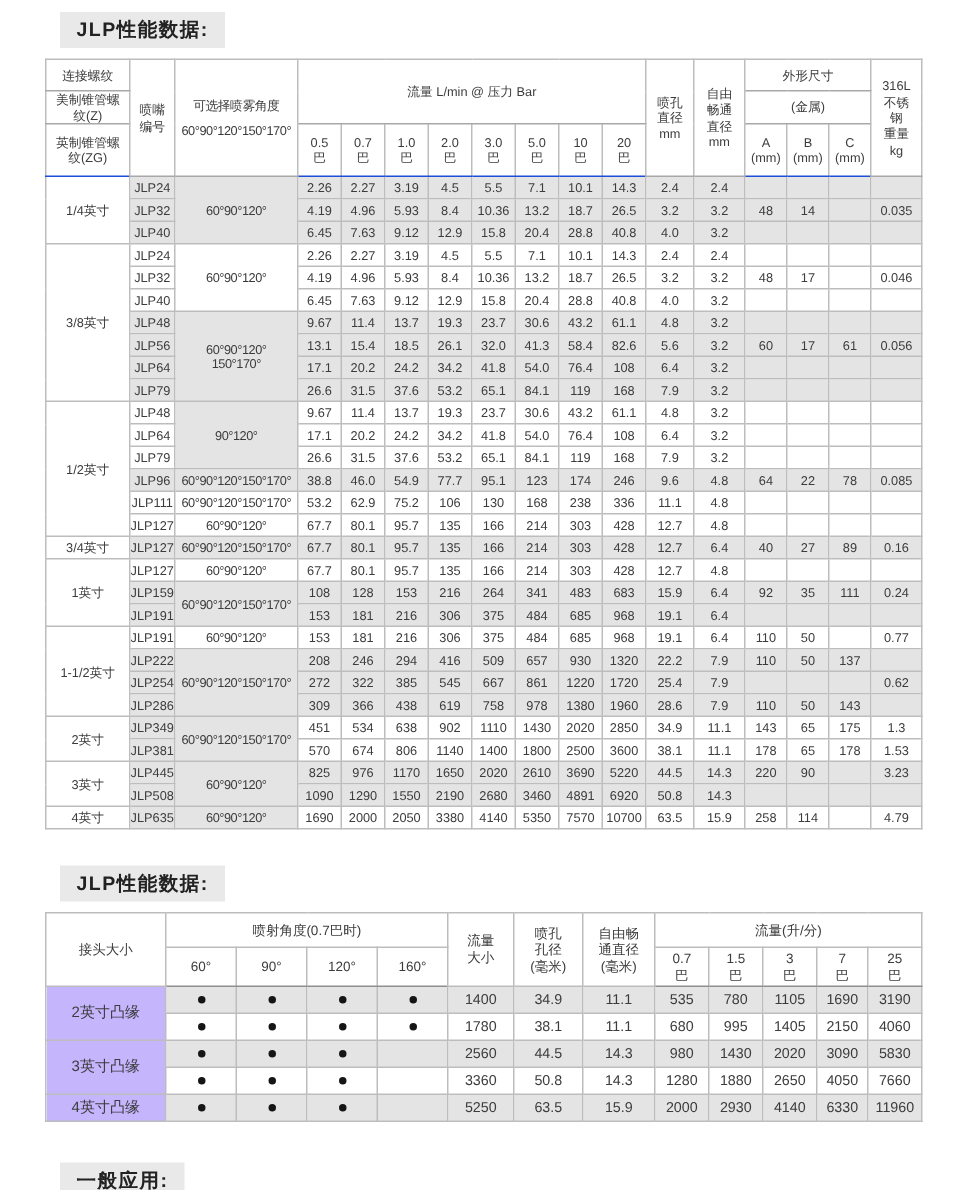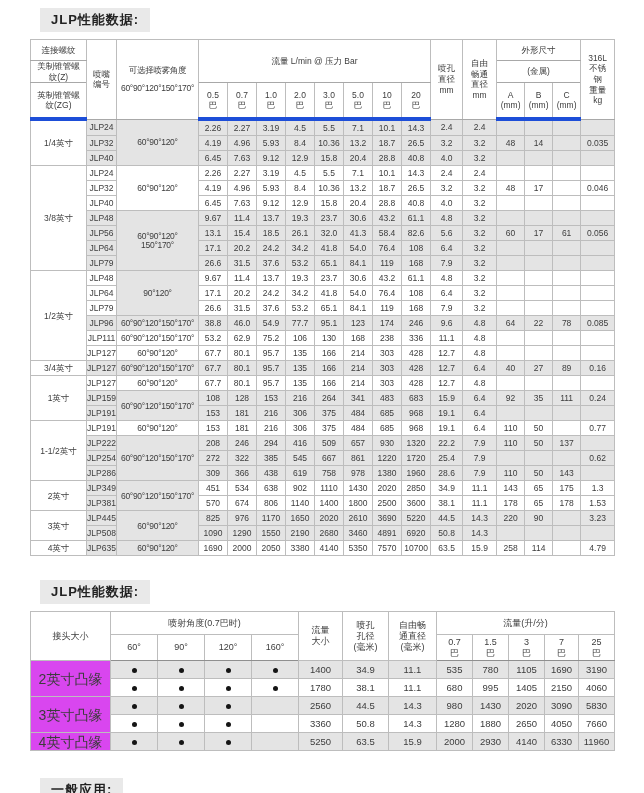--- a/index.html
+++ b/index.html
@@ -11,32 +11,32 @@
   table{border:1px solid #8f8f8f;}
   td,th{border:1px solid #bdbdbd;text-align:center;vertical-align:middle;padding:0;font-weight:normal;overflow:hidden;}
   .sh{background:#e4e4e4;}
   
   #tbl1 th{font-size:8.5px;line-height:1.25;white-space:pre-line;}
   #tbl1 td{font-size:8.5px;height:14px;line-height:1;white-space:pre-line;}
   #tbl1 thead tr.h1 th{height:20px;}
   #tbl1 thead tr.h2 th{height:21px;}
   #tbl1 thead tr.h3 th{height:34px;}
   #tbl1 thead th{border-bottom-color:#a8a8a8;}
-  #tbl1 thead tr.h3 th{border-bottom:4px solid #1d4ed8;}
+  #tbl1 thead tr.h3 th{border-bottom:1px solid #1d4ed8;}
   #tbl1 .ang{letter-spacing:-0.3px;}
   #tbl1 .ang-title{display:block;margin-bottom:7px;}
   #tbl1 tr.gstart td{border-top-color:#979797;}
   #tbl1 tbody td{border-top-color:#cfcfcf;}
   
   #tbl2 th{font-size:9px;line-height:1.2;white-space:pre-line;}
   #tbl2 td{font-size:9.5px;height:17px;line-height:1;}
   #tbl2 thead tr.h1 th{height:22px;}
   #tbl2 thead tr.h2 th{height:25px;}
   #tbl2 thead tr.h2 th{border-bottom:1px solid #8f8f8f;}
-  #tbl2 .lbl{font-size:14px;background:#d946ef;}
+  #tbl2 .lbl{font-size:10px;background:#c4b5fd;}
   .dot{display:inline-block;width:5px;height:5px;border-radius:50%;background:#151515;vertical-align:middle;}
   .gap1{height:24px;}
   .gap2{height:27px;}
   .watermark{position:absolute;left:195px;top:518px;font-size:46px;font-weight:bold;letter-spacing:3px;color:rgba(173,192,205,0.30);z-index:0;white-space:nowrap;pointer-events:none;}
 </style>
 </head>
 <body>
 
 <div class="page">
 

